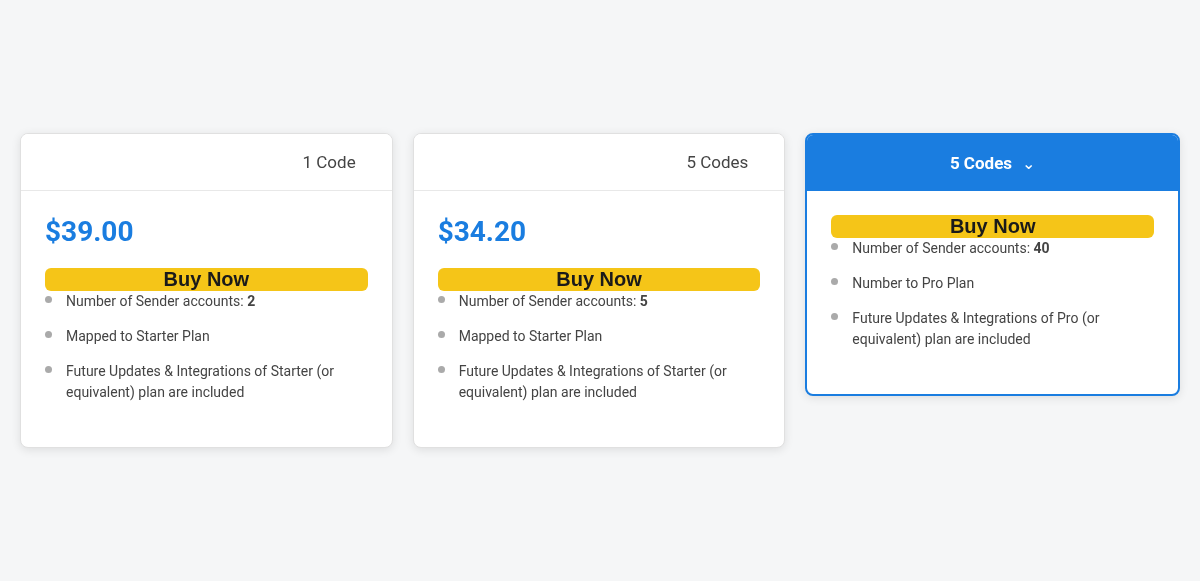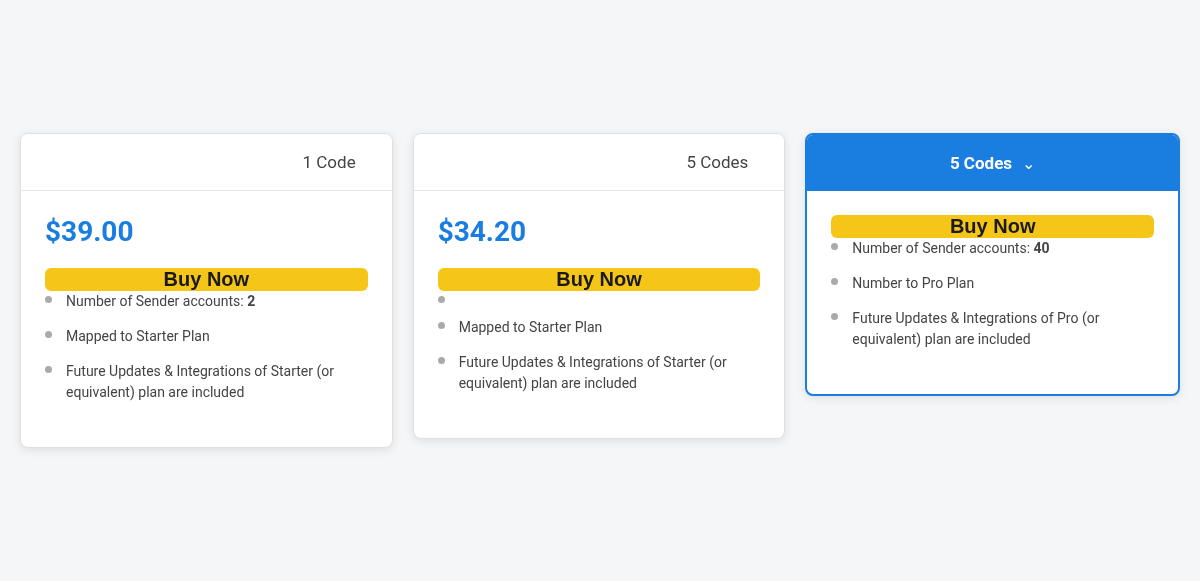--- a/index.html
+++ b/index.html
@@ -154,20 +154,21 @@
       </div>
     </div>
     <div class="pricing-card">
       <div class="card-header"><span class="card-header-title">5 Codes</span></div>
       <div class="card-body">
         <div class="price">$34.20</div>
         <button class="buy-button">Buy Now</button>
         <ul class="features-list">
           <li>
             <div class="bullet"></div>
+            <span class="feature-text">Number of Sender accounts: <strong>5</strong></span>
           </li>
           <li>
             <div class="bullet"></div>
             <span class="feature-text">Mapped to Starter Plan</span>
           </li>
           <li>
             <div class="bullet"></div>
             <span class="feature-text">Future Updates &amp; Integrations of Starter (or equivalent) plan are included</span>
           </li>
         </ul>

